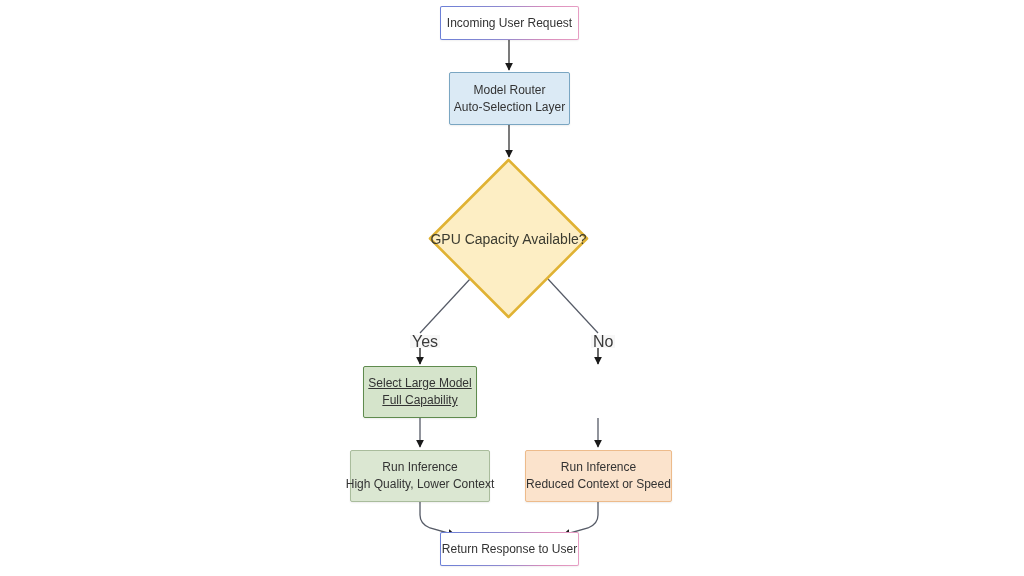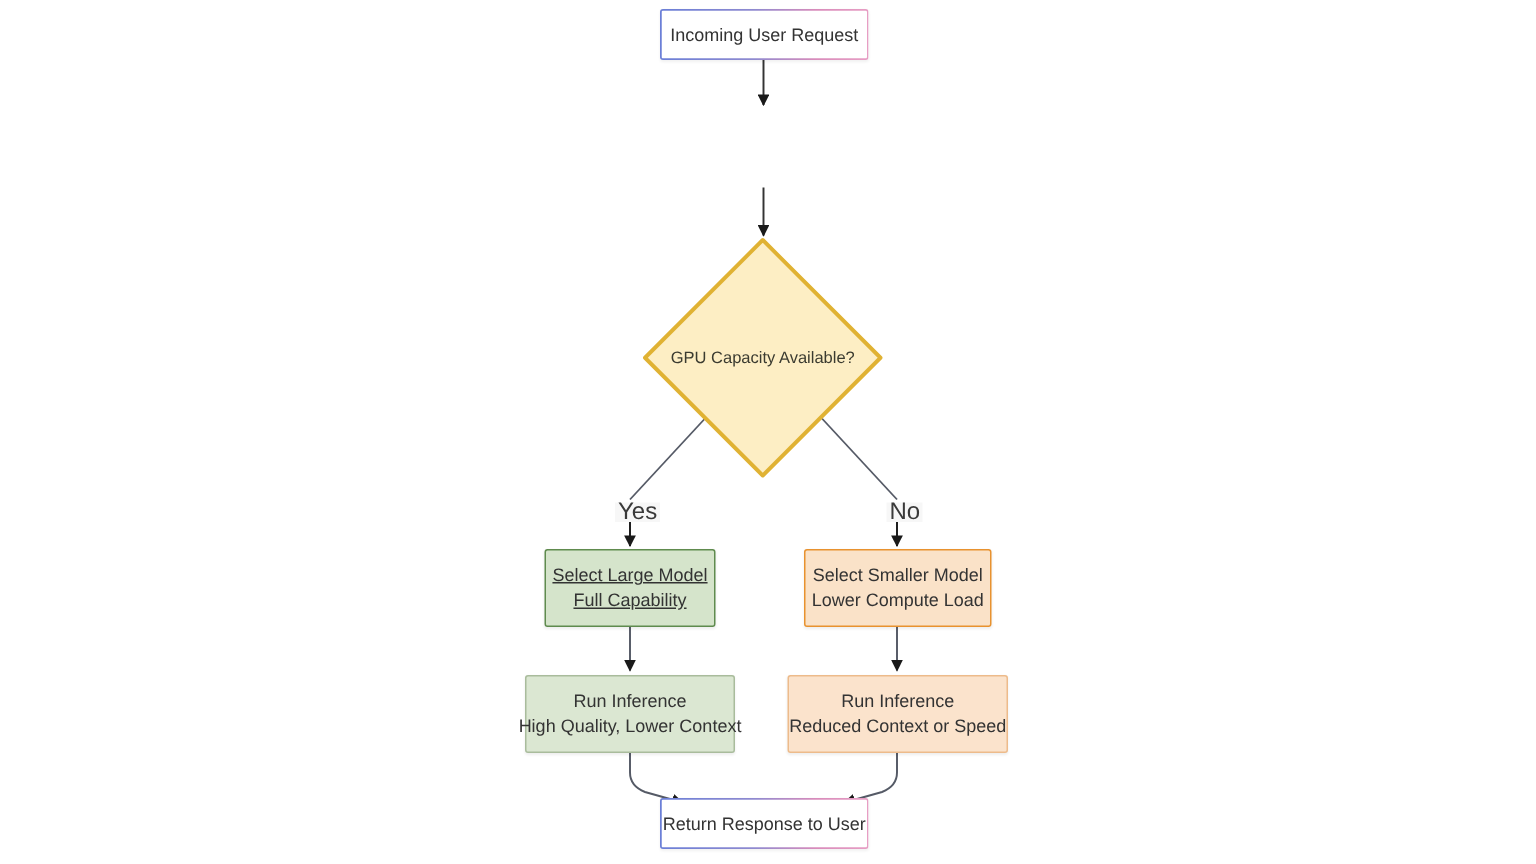--- a/index.html
+++ b/index.html
@@ -96,21 +96,21 @@
   .decision-shape {
     position: absolute;
     left: 0; top: 0;
     width: 100%;
     height: 100%;
   }
   .decision-label {
     position: relative;
     z-index: 2;
     color: #3b3b30;
-    font-size: 11px;
+    font-size: 14px;
     white-space: nowrap;
   }
 
   
   .edge-label {
     position: absolute;
     font-size: 16px;
     color: #3a3a3a;
     background: #f7f7f7;
     padding: 0 2px;
@@ -146,40 +146,40 @@
 
     <path d="M 420 502 L 420 515 Q 420 524 430 528 L 455 535" stroke="#555a66" stroke-width="1.3" fill="none" marker-end="url(#arrow)"></path>
 
     <path d="M 598 502 L 598 515 Q 598 524 588 528 L 563 535" stroke="#555a66" stroke-width="1.3" fill="none" marker-end="url(#arrow)"></path>
   </svg>
 
   <div class="node terminal" style="left:440px; top:6px; width:139px; height:34px;">
     <span class="line">Incoming User Request</span>
   </div>
 
+  <div class="node process-blue" style="left:449px; top:72px; width:121px; height:53px;">
+    <span class="line">Model Router</span>
+    <span class="line">Auto-Selection Layer</span>
+  </div>
 
   <div class="decision-wrap" style="left:427px; top:157px; width:163px; height:163px;">
     <svg class="decision-shape" viewBox="0 0 163 163" xmlns="http://www.w3.org/2000/svg">
       <polygon points="81.5,3 160,81.5 81.5,160 3,81.5" fill="#fdeec4" stroke="#e0b233" stroke-width="2.6" stroke-linejoin="round"></polygon>
     </svg>
     <span class="decision-label">GPU Capacity Available?</span>
   </div>
 
   <div class="edge-label" style="left:410px; top:335px;">Yes</div>
   <div class="edge-label" style="left:591px; top:335px;">No</div>
 
   <div class="node branch-green-strong" style="left:363px; top:366px; width:114px; height:52px;">
     <span class="line">Select Large Model</span>
     <span class="line">Full Capability</span>
   </div>
 
-  <div class="node branch-orange-strong" style="left:536px; top:366px; width:125px; height:52px;">
-    <span class="line">Select Smaller Model</span>
-    <span class="line">Lower Compute Load</span>
-  </div>
 
   <div class="node branch-green-soft" style="left:350px; top:450px; width:140px; height:52px;">
     <span class="line">Run Inference</span>
     <span class="line">High Quality, Lower Context</span>
   </div>
 
   <div class="node branch-orange-soft" style="left:525px; top:450px; width:147px; height:52px;">
     <span class="line">Run Inference</span>
     <span class="line">Reduced Context or Speed</span>
   </div>

